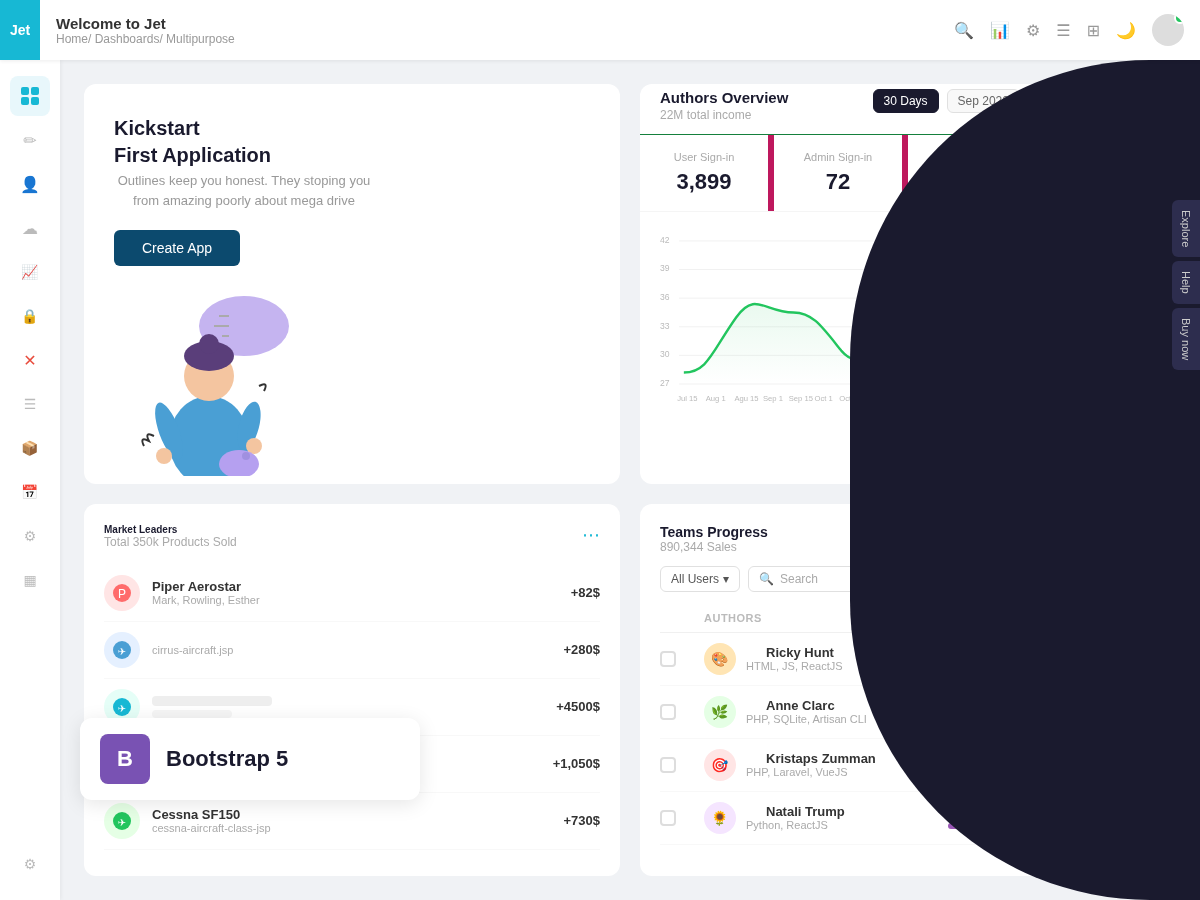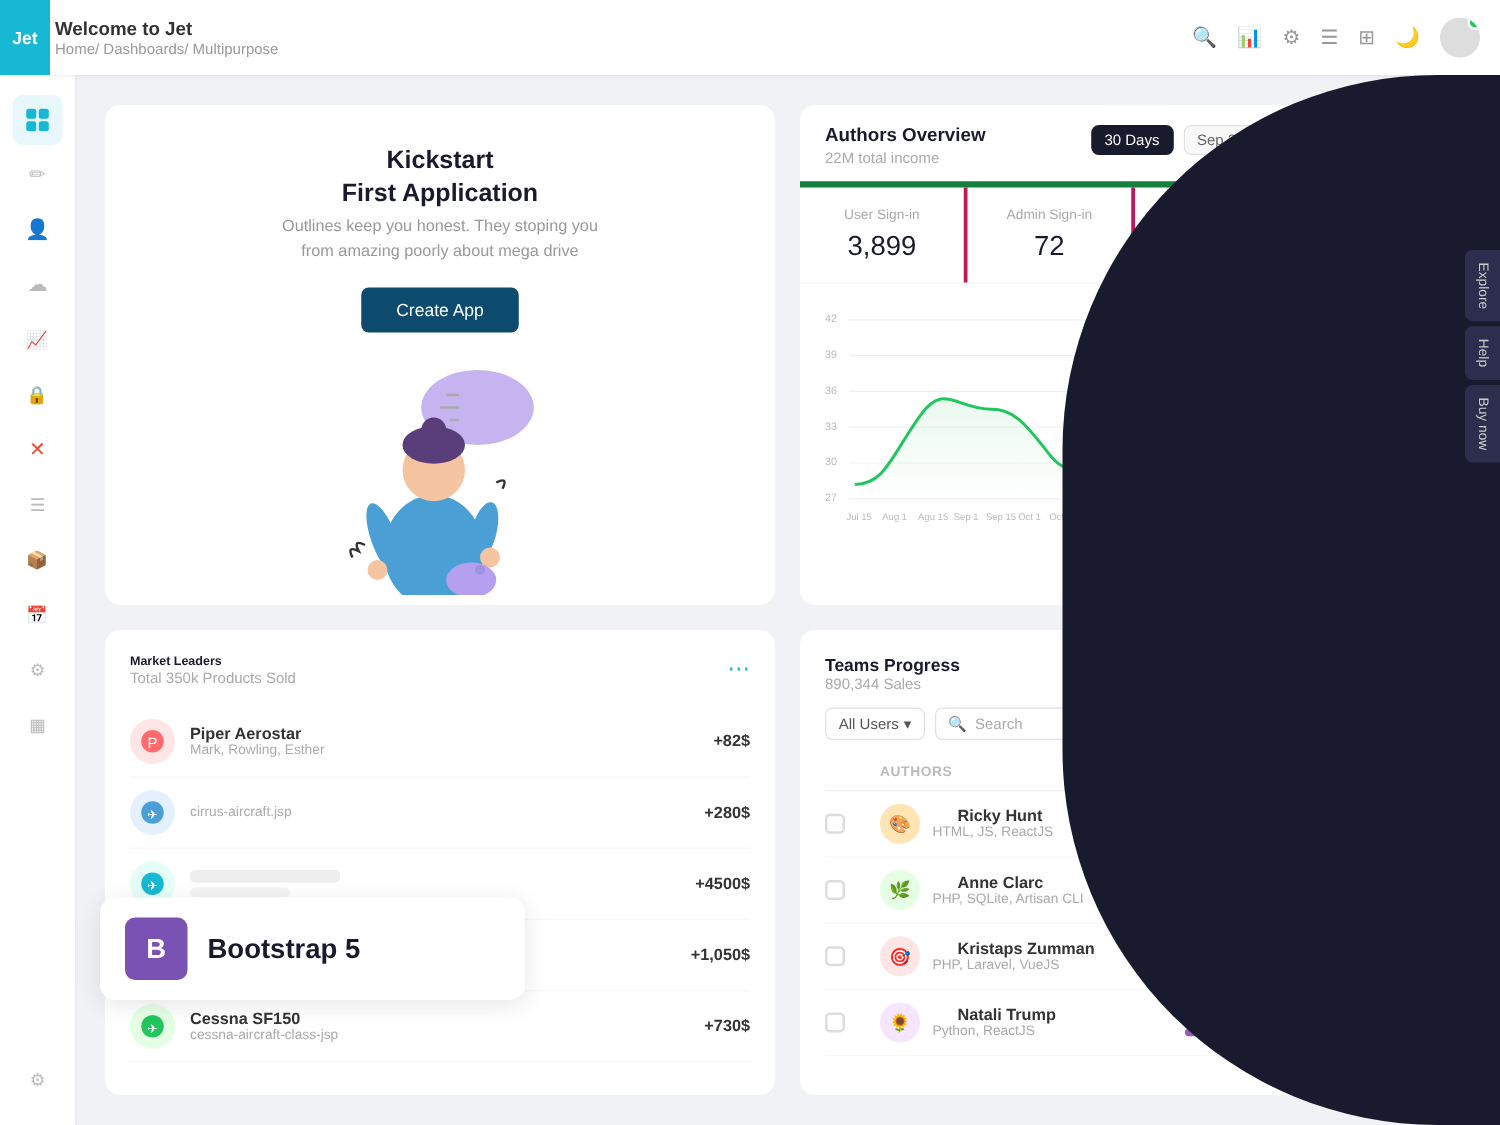--- a/index.html
+++ b/index.html
@@ -10,21 +10,21 @@
       position: fixed; top: 0; left: 0; right: 0; height: 60px;
       background: #fff; display: flex; align-items: center;
       padding: 0 16px 0 0; z-index: 100;
       box-shadow: 0 1px 4px rgba(0,0,0,0.08);
     }
     .header-logo {
       width: 40px; height: 60px; background: #17b8d4;
       display: flex; align-items: center; justify-content: center;
       color: white; font-weight: 700; font-size: 14px; flex-shrink: 0;
     }
-    .header-title { margin-left: 4px; flex: 1; }
+    .header-title { margin-left: 16px; flex: 1; }
     .header-title h2 { font-size: 15px; font-weight: 600; color: #333; }
     .header-breadcrumb { font-size: 12px; color: #999; }
     .header-actions { display: flex; align-items: center; gap: 16px; }
     .header-icon { color: #999; cursor: pointer; font-size: 16px; }
     .header-avatar { width: 32px; height: 32px; border-radius: 50%; background: #ddd; overflow: hidden; position: relative; }
     .header-avatar::after { content: ''; position: absolute; top: -2px; right: -2px; width: 8px; height: 8px; background: #22c55e; border-radius: 50%; border: 2px solid white; }
 
     
     .sidebar {
       position: fixed; top: 60px; left: 0; bottom: 0; width: 60px;
@@ -48,48 +48,48 @@
       padding: 24px; display: grid;
       grid-template-columns: 1fr 1fr; gap: 20px;
       height: calc(900px - 60px); overflow: hidden;
     }
 
     
     .card { background: #fff; border-radius: 12px; overflow: hidden; }
 
     
     .kickstart-card {
-      display: flex; flex-direction: column; align-items: center;
+      display: flex; flex-direction: column; align-items: flex-start;
       justify-content: center; text-align: center; padding: 30px 30px 4px;
       position: relative;
     }
     .kickstart-card h2 { font-size: 20px; font-weight: 700; color: #1a1a2e; margin-bottom: 4px; }
     .kickstart-card p { font-size: 13px; color: #999; max-width: 260px; line-height: 1.5; margin-bottom: 20px; }
     .btn-create { background: #0c4a6e; color: white; border: none; padding: 10px 28px; border-radius: 6px; font-size: 14px; font-weight: 500; cursor: pointer; }
     .illustration {
       width: 200px; height: 200px; margin-top: 10px;
       position: relative; display: flex; align-items: flex-end; justify-content: center;
     }
 
     
     .authors-card { padding: 0; display: flex; flex-direction: column; }
-    .authors-header { padding: 16px 20px 12px; border-bottom: 5px solid #15803d; }
+    .authors-header { padding: 5px 20px 12px; border-bottom: 1px solid #15803d; }
     .authors-header h3 { font-size: 15px; font-weight: 700; color: #1a1a2e; }
     .authors-header p { font-size: 12px; color: #aaa; margin-top: 2px; }
     .time-filters { display: flex; gap: 8px; align-items: center; }
     .time-filters-row { display: flex; justify-content: space-between; align-items: flex-start; }
     .time-btn { padding: 4px 10px; border-radius: 6px; font-size: 12px; cursor: pointer; border: 1px solid #e0e0e0; background: #f8f8f8; color: #666; }
     .time-btn.active { background: #1a1a2e; color: white; border-color: #1a1a2e; }
 
     
     .stats-row { display: grid; grid-template-columns: repeat(4, 1fr); border-bottom: 1px solid #f5f5f5; }
-    .stat-item { padding: 16px; border-right: 3px solid #be185d; text-align: center; }
+    .stat-item { padding: 16px; border-right: 6px solid #be185d; text-align: center; }
     .stat-item:last-child { border-right: none; }
     .stat-label { font-size: 11px; color: #aaa; margin-bottom: 6px; }
-    .stat-value { font-size: 22px; font-weight: 400; color: #1a1a2e; }
+    .stat-value { font-size: 22px; font-weight: 700; color: #1a1a2e; }
 
     
     .chart-area { flex: 1; padding: 10px 20px; position: relative; min-height: 200px; }
     .chart-svg { width: 100%; height: 200px; }
 
     
     .market-card { padding: 20px; }
     .market-card h3 { font-size: 10px; font-weight: 700; color: #1a1a2e; }
     .market-card p { font-size: 12px; color: #aaa; margin-bottom: 16px; }
     .market-item { display: flex; align-items: center; gap: 12px; padding: 10px 0; border-bottom: 1px solid #f8f8f8; }

